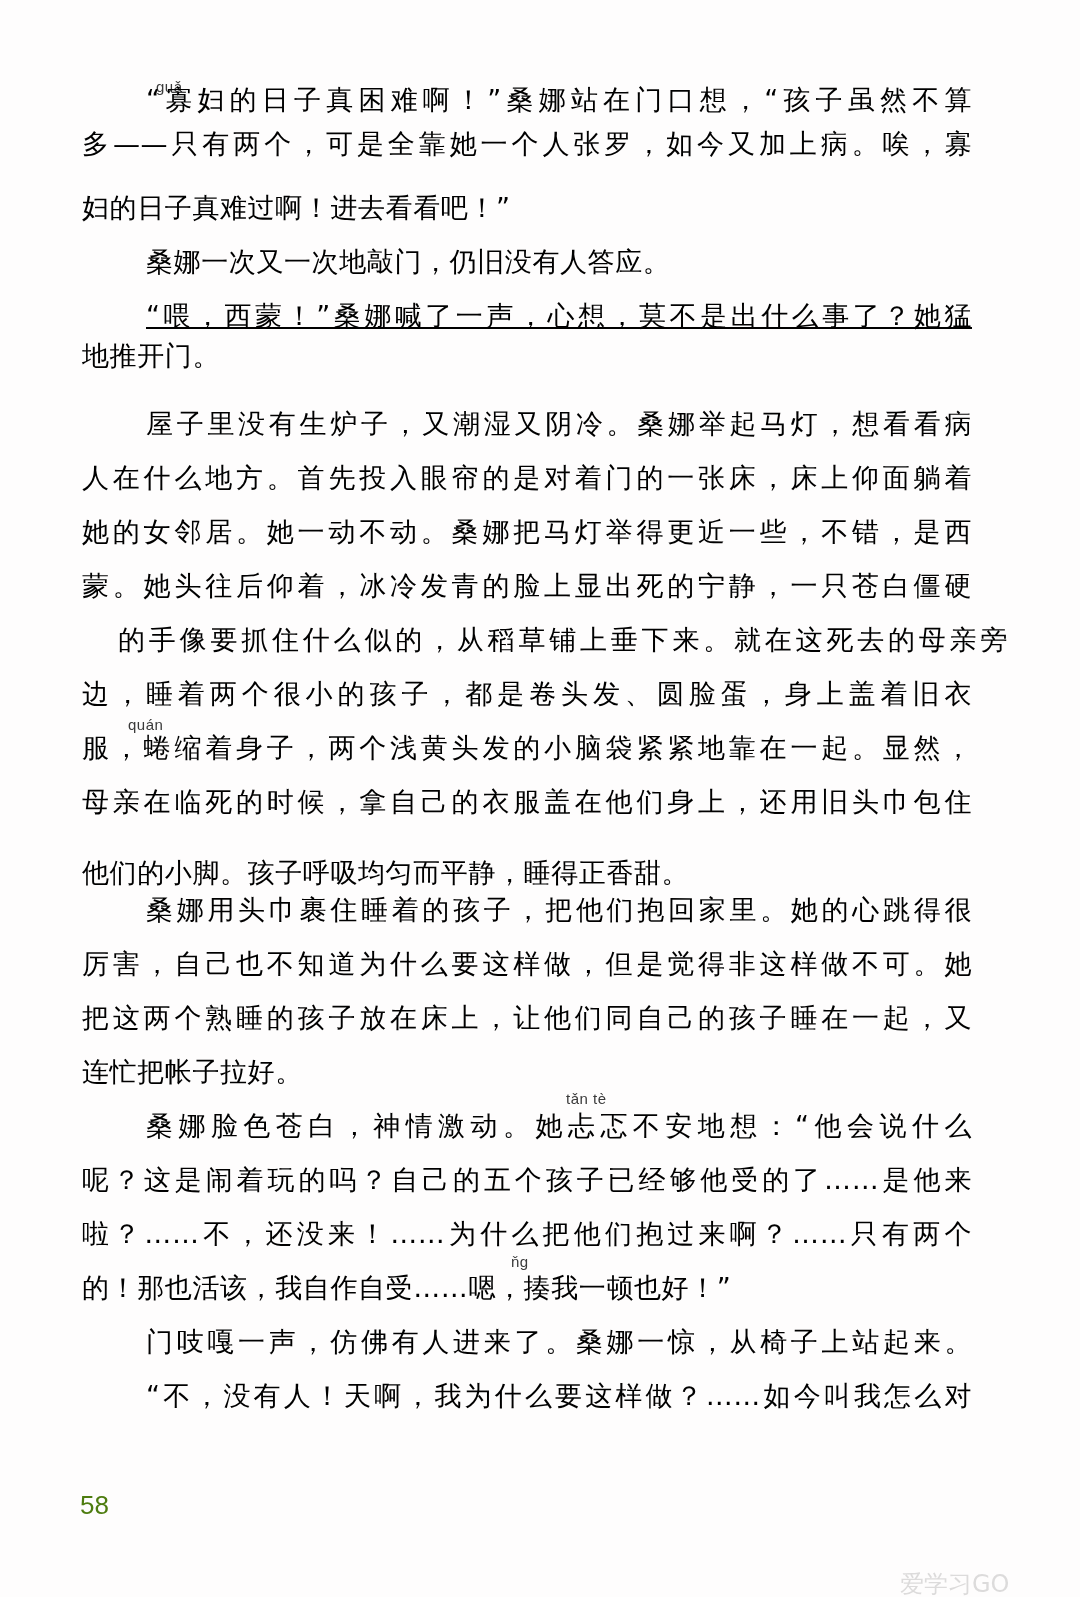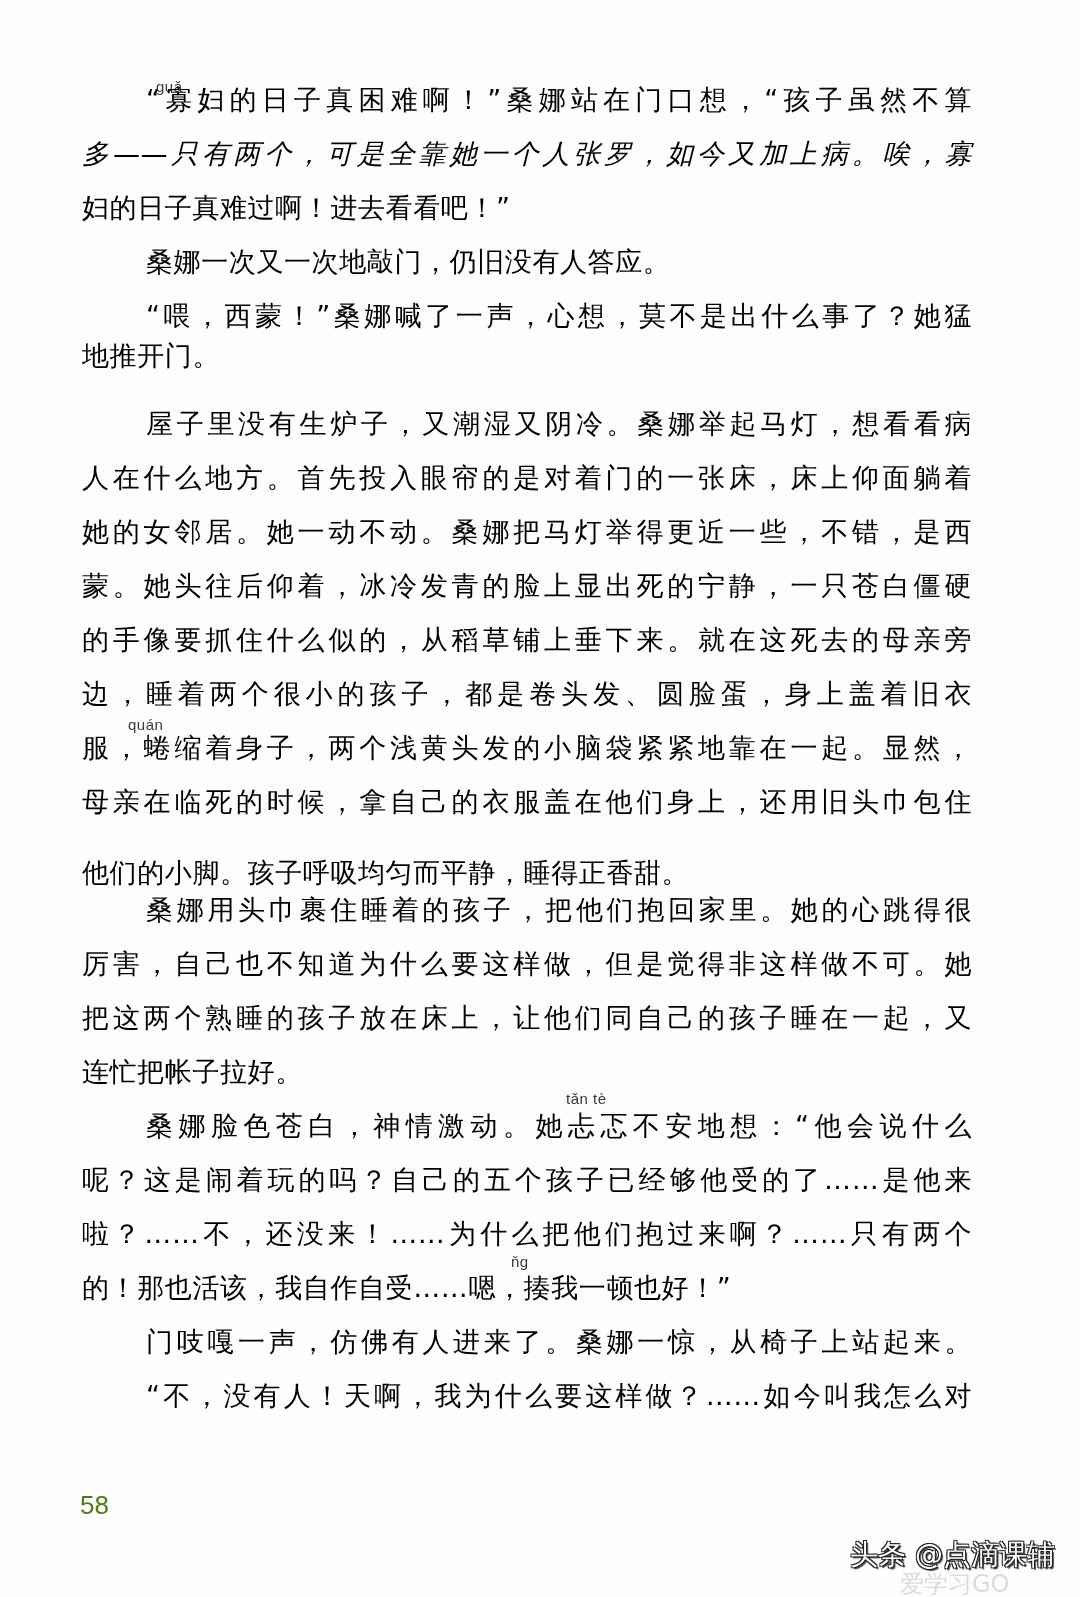--- a/index.html
+++ b/index.html
@@ -83,41 +83,40 @@
 
 <div class="page">
   <div id="pinyin-layer">
       <span class="pinyin" style="left: 156px; top: 78px;">guǎ</span>
       <span class="pinyin" style="left: 128px; top: 716px;">quán</span>
       <span class="pinyin" style="left: 566px; top: 1090px;">tǎn tè</span>
       <span class="pinyin" style="left: 511px; top: 1253px;">ňg</span>
     </div>
   <div id="text-layer">
       <div class="line indent" style="top: 80px;">“寡妇的日子真困难啊！”桑娜站在门口想，“孩子虽然不算</div>
-      <div class="line" style="top: 134px; font-style: italic;">多——只有两个，可是全靠她一个人张罗，如今又加上病。唉，寡</div>
+      <div class="line" style="top: 124px;">多——只有两个，可是全靠她一个人张罗，如今又加上病。唉，寡</div>
       <div class="line last" style="top: 188px;">妇的日子真难过啊！进去看看吧！”</div>
       <div class="line indent last" style="top: 242px;">桑娜一次又一次地敲门，仍旧没有人答应。</div>
-      <div class="line indent" style="top: 296px;">“喂，西蒙！”桑娜喊了一声，心想，莫不是出什么事了？她猛</div>
+      <div class="line indent" style="top: 296px; text-decoration: underline;">“喂，西蒙！”桑娜喊了一声，心想，莫不是出什么事了？她猛</div>
       <div class="line last" style="top: 336px;">地推开门。</div>
       <div class="line indent" style="top: 404px;">屋子里没有生炉子，又潮湿又阴冷。桑娜举起马灯，想看看病</div>
       <div class="line" style="top: 458px;">人在什么地方。首先投入眼帘的是对着门的一张床，床上仰面躺着</div>
       <div class="line" style="top: 512px;">她的女邻居。她一动不动。桑娜把马灯举得更近一些，不错，是西</div>
       <div class="line" style="top: 566px;">蒙。她头往后仰着，冰冷发青的脸上显出死的宁静，一只苍白僵硬</div>
-      <div class="line" style="top: 620px;">的手像要抓住什么似的，从稻草铺上垂下来。就在这死去的母亲旁</div>
+      <div class="line" style="top: 620px; margin-left: 36px;">的手像要抓住什么似的，从稻草铺上垂下来。就在这死去的母亲旁</div>
       <div class="line" style="top: 674px;">边，睡着两个很小的孩子，都是卷头发、圆脸蛋，身上盖着旧衣</div>
       <div class="line" style="top: 728px;">服，蜷缩着身子，两个浅黄头发的小脑袋紧紧地靠在一起。显然，</div>
       <div class="line" style="top: 782px;">母亲在临死的时候，拿自己的衣服盖在他们身上，还用旧头巾包住</div>
       <div class="line last" style="top: 836px; margin-top: 17px;">他们的小脚。孩子呼吸均匀而平静，睡得正香甜。</div>
       <div class="line indent" style="top: 890px;">桑娜用头巾裹住睡着的孩子，把他们抱回家里。她的心跳得很</div>
       <div class="line" style="top: 944px;">厉害，自己也不知道为什么要这样做，但是觉得非这样做不可。她</div>
       <div class="line" style="top: 998px;">把这两个熟睡的孩子放在床上，让他们同自己的孩子睡在一起，又</div>
       <div class="line last" style="top: 1052px;">连忙把帐子拉好。</div>
       <div class="line indent" style="top: 1106px;">桑娜脸色苍白，神情激动。她忐忑不安地想：“他会说什么</div>
       <div class="line" style="top: 1160px;">呢？这是闹着玩的吗？自己的五个孩子已经够他受的了……是他来</div>
       <div class="line" style="top: 1214px;">啦？……不，还没来！……为什么把他们抱过来啊？……只有两个</div>
       <div class="line last" style="top: 1268px;">的！那也活该，我自作自受……嗯，揍我一顿也好！”</div>
       <div class="line indent" style="top: 1322px;">门吱嘎一声，仿佛有人进来了。桑娜一惊，从椅子上站起来。</div>
       <div class="line indent" style="top: 1376px;">“不，没有人！天啊，我为什么要这样做？……如今叫我怎么对</div>
     </div>
   <div class="page-number">58</div>
   <div class="watermark-faint">爱学习GO</div>
-  <div class="watermark">头条 @点滴课辅</div>
 </div>
 
 </body></html>

